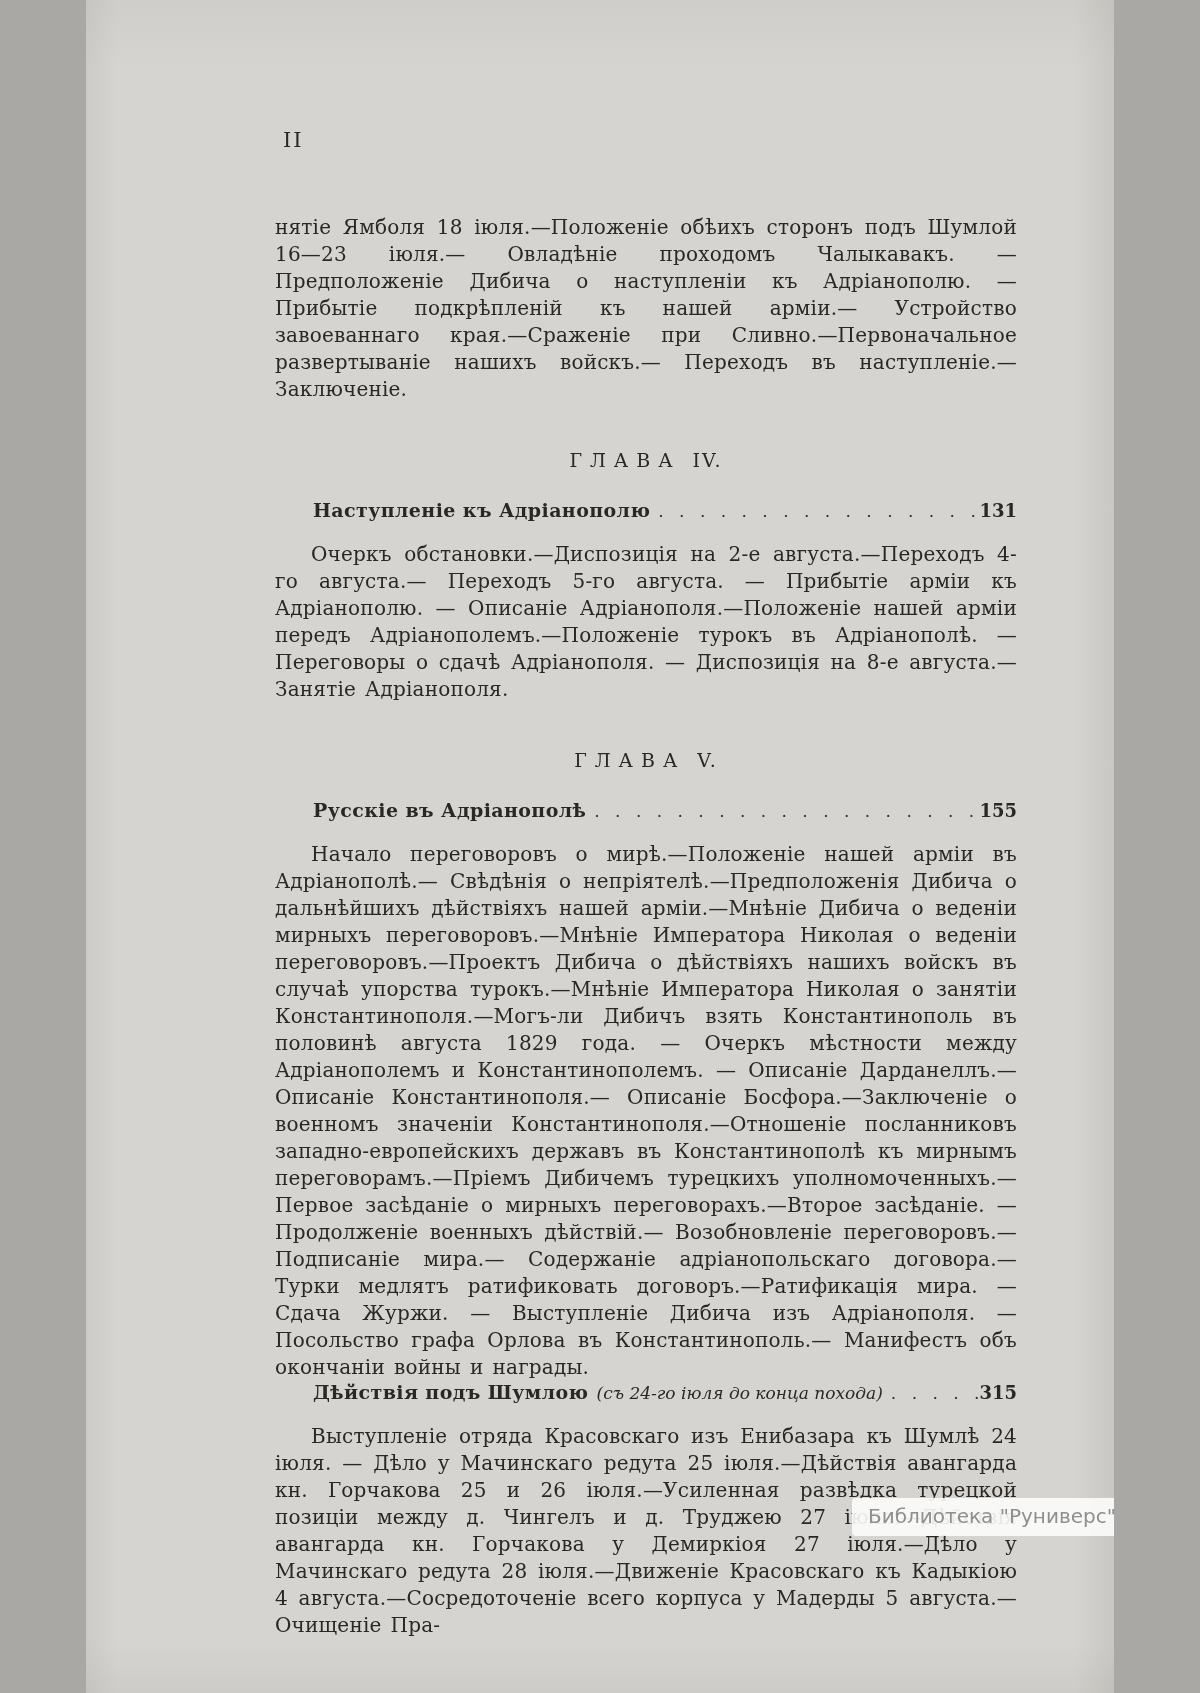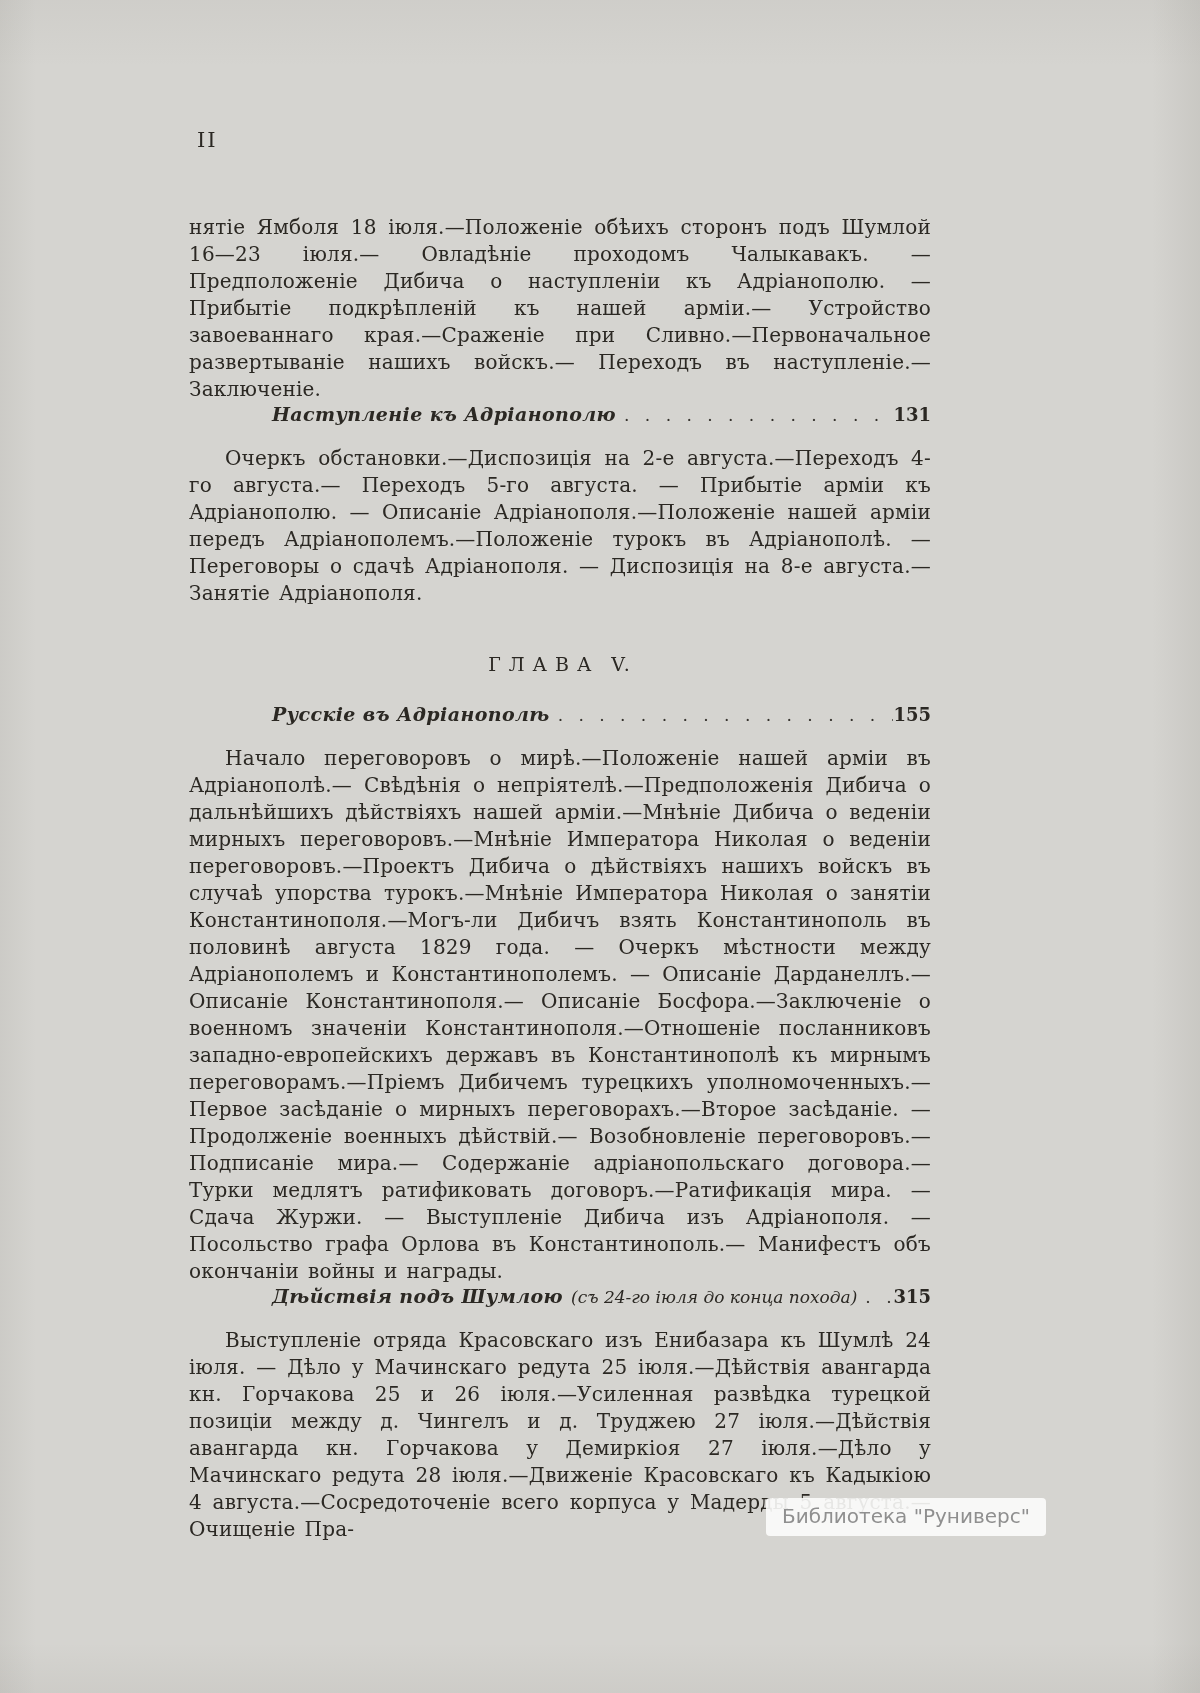--- a/index.html
+++ b/index.html
@@ -1,20 +1,20 @@
 <!DOCTYPE html>
 <html><head>
 <meta charset="utf-8">
 <style>
   html, body { margin: 0; padding: 0; }
   body { background: #a9a8a4; }
 
   .page {
     position: relative;
-    width: 1200px;
+    width: 1028px;
     height: 1693px;
     margin: 0 auto;
     background-color: #d5d4d0;
     background-image:
       linear-gradient(to right, rgba(60,55,45,0.06), rgba(0,0,0,0) 3%, rgba(0,0,0,0) 96%, rgba(60,55,45,0.08)),
       linear-gradient(to bottom, rgba(60,55,45,0.04), rgba(0,0,0,0) 4%, rgba(0,0,0,0) 97%, rgba(60,55,45,0.05));
     font-family: "DejaVu Serif", serif;
     color: #2b2823;
     overflow: hidden;
   }
@@ -65,25 +65,23 @@
   .chapter .chapter-num  { letter-spacing: 2px; margin-left: 12px; }
 
   .toc-entry {
     display: flex;
     align-items: baseline;
     margin: 0 0 20px 0;
     padding-left: 38px;
     font-size: 19px;
   }
   .toc-title {
-    font-style: italic;
     font-weight: bold;
     white-space: nowrap;
     letter-spacing: 0.4px;
-    margin-left: 45px;
   }
   .toc-subtitle {
     font-size: 17px;
     white-space: nowrap;
     padding-left: 8px;
     font-style: italic;
   }
   .toc-subtitle:empty { padding-left: 0; }
   .toc-leader {
     flex: 1;
@@ -121,20 +119,23 @@
 <div class="page">
 
   <div class="folio">II</div>
 
 
   <div class="content">
 
     <p class="para">нятіе Ямболя 18 іюля.—Положеніе обѣихъ сторонъ подъ Шумлой 16—23 іюля.— Овладѣніе проходомъ Чалыкавакъ. — Предположеніе Дибича о наступленіи къ Адріанополю. — Прибытіе подкрѣпленій къ нашей арміи.— Устройство завоеваннаго края.—Сраженіе при Сливно.—Первоначальное развертываніе нашихъ войскъ.— Переходъ въ наступленіе.— Заключеніе.</p>
 
     <section>
+      <h2 class="chapter">
+        <span class="chapter-word">ГЛАВА</span><span class="chapter-num">IV.</span>
+      </h2>
       <div class="toc-entry">
         <span class="toc-title">Наступленіе къ Адріанополю</span>
         <span class="toc-subtitle"></span>
         <span class="toc-leader">. . . . . . . . . . . . . . . . . . . . . . . . . . . . . . . . . . . . . . . . . . . . . . . . . . . .</span>
         <span class="toc-pagenum">131</span>
       </div>
       <p class="para indent">Очеркъ обстановки.—Диспозиція на 2-е августа.—Переходъ 4-го августа.— Переходъ 5-го августа. — Прибытіе арміи къ Адріанополю. — Описаніе Адріанополя.—Положеніе нашей арміи передъ Адріанополемъ.—Положеніе турокъ въ Адріанополѣ. — Переговоры о сдачѣ Адріанополя. — Диспозиція на 8-е августа.—Занятіе Адріанополя.</p>
     </section>
 
     <section>

